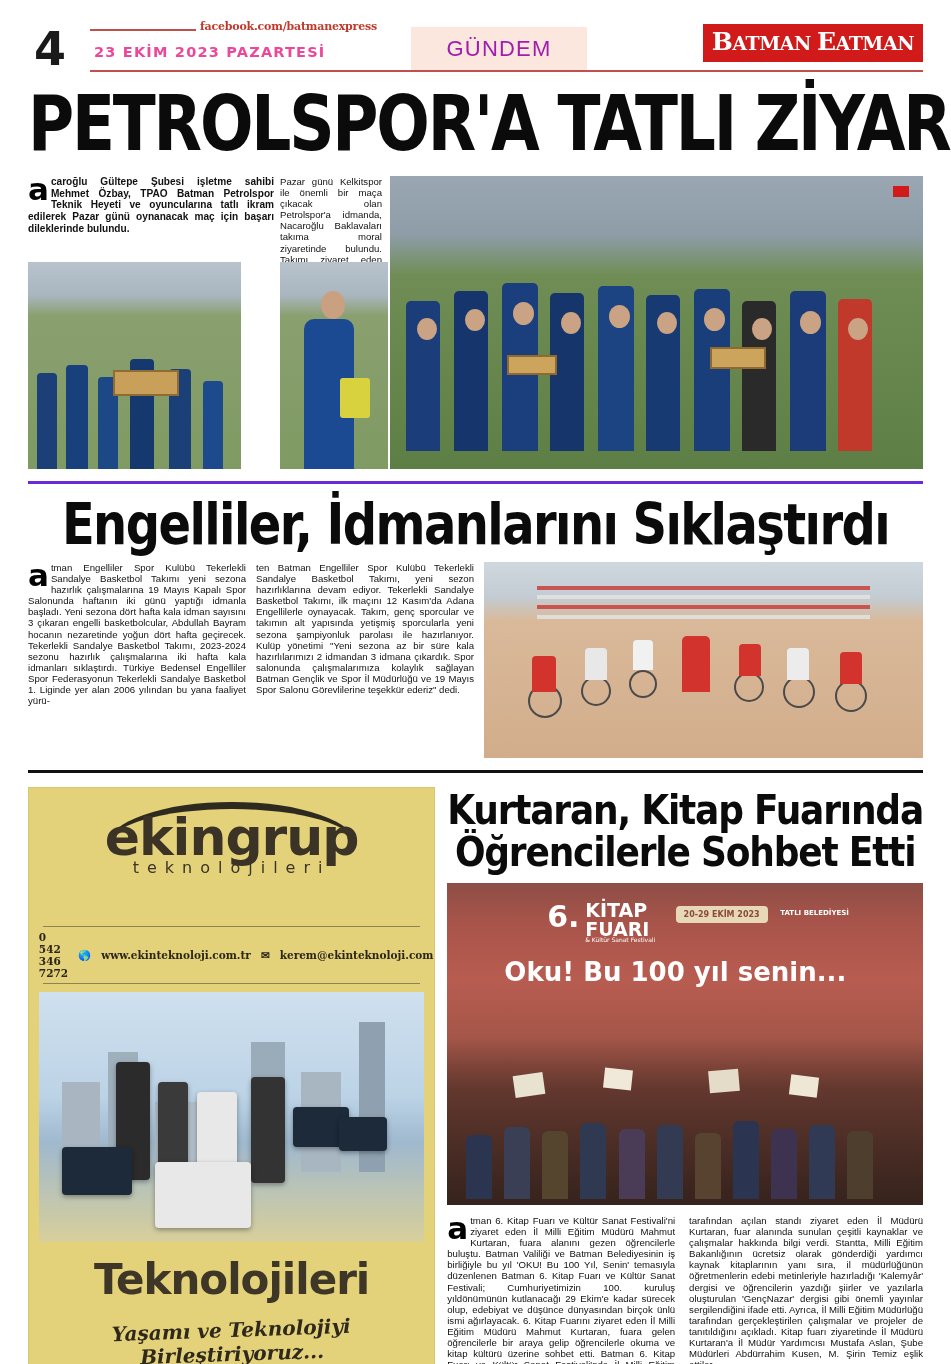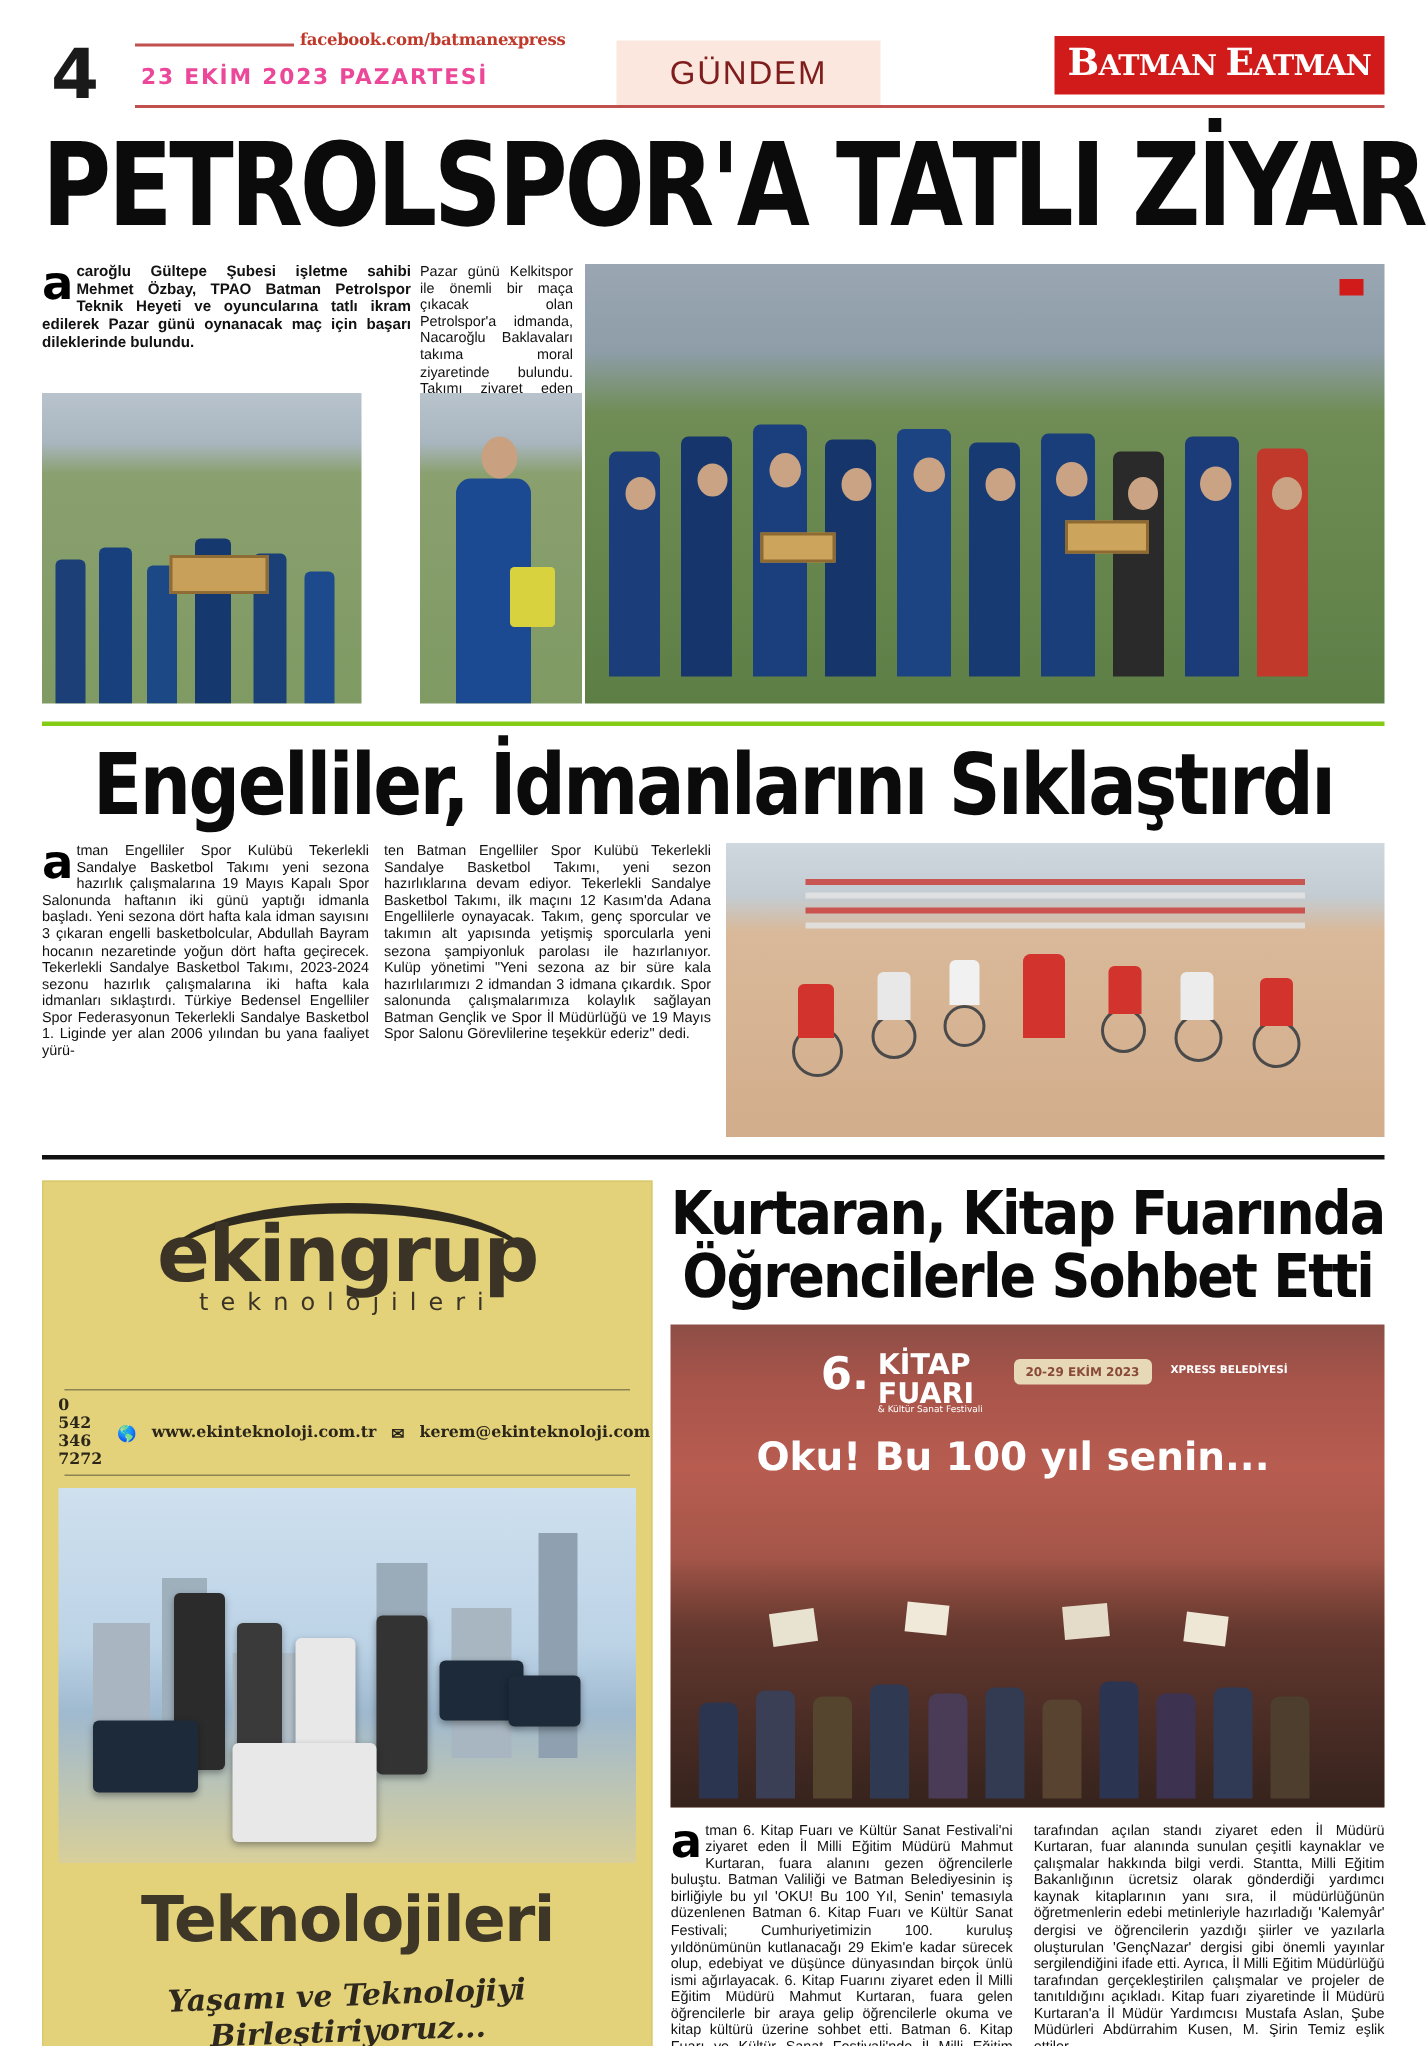--- a/index.html
+++ b/index.html
@@ -39,21 +39,21 @@
   .rule-bottom {
     position: absolute; left: 62px; top: 48px; right: 0;
     border-top: 2px solid #c0504d;
   }
   .section-tag {
     position: absolute; left: 383px; top: 5px;
     width: 176px; height: 43px;
     background: #fbe7dd;
     display: flex; align-items: center; justify-content: center;
     font-family: "Liberation Sans", sans-serif;
-    font-size: 22px; font-weight: 400; color: #7f1d1d;
+    font-size: 22px; font-weight: 400; color: #a21caf;
     letter-spacing: 1.2px;
   }
   .brand {
     position: absolute; right: 0; top: 2px;
     background: #d11a1a; color: #fff;
     padding: 5px 9px 6px 9px;
     font-family: "DejaVu Serif", serif;
     font-weight: 700; font-size: 25px; line-height: 26px;
     letter-spacing: -0.5px; white-space: nowrap;
   }
@@ -115,21 +115,21 @@
   .ph-gym .chair { position:absolute; border-radius:50%; border:2px solid #4a4a4a; }
   .ph-gym .player{ position:absolute; background:#d2332c; border-radius:4px 4px 0 0; }
   .ph-fair {
     background: linear-gradient(180deg,#8d4e46 0%, #a8544a 12%, #b85c50 30%, #9c5346 56%, #6f4a40 100%);
   }
 
   .a1-photo-left { position:absolute; left:0; top:86px; width:213px; height:207px; }
   .a1-photo-mid  { position:absolute; left:6px; top:86px; width:108px; height:207px; }
   .a1-photo-right{ position:absolute; left:8px; top:0; right:0; height:293px; }
 
-  .art2 { border-top:3px solid #84cc16; border-bottom:3px solid #111; margin-top:12px; padding: 10px 0 12px 0; }
+  .art2 { border-top:3px solid #6d28d9; border-bottom:3px solid #111; margin-top:12px; padding: 10px 0 12px 0; }
   .hl-2 {
     font-family: "DejaVu Sans", sans-serif;
     font-weight: 700; font-size: 48px; line-height:50px;
     letter-spacing: -1.6px; color:#0b0b0b; text-align:center;
     transform: scaleY(1.18); transform-origin: center top;
     white-space: nowrap; height: 54px;
   }
   .art2-cols { display:flex; margin-top: 14px; height: 196px; }
   .a2-c1 { width: 228px; padding-right: 10px; }
   .a2-c2 { width: 228px; padding-right: 10px; }
@@ -352,21 +352,21 @@
     <div class="col-right">
       <div class="hl-3">Kurtaran, Kitap Fuarında</div>
       <div class="hl-3">Öğrencilerle Sohbet Etti</div>
 
       <div class="a3-photo photo ph-fair">
         <div class="banner-txt" style="left:21%;top:5%;font-size:30px;">6.</div>
         <div class="banner-txt" style="left:29%;top:5%;font-size:19px;">KİTAP</div>
         <div class="banner-txt" style="left:29%;top:11%;font-size:19px;">FUARI</div>
         <div class="banner-txt" style="left:29%;top:16.5%;font-size:6px;font-weight:400;">&amp; Kültür Sanat Festivali</div>
         <div class="banner-txt" style="left:48%;top:7%;font-size:8px;background:#e7d8b8;color:#8a4a3a;padding:4px 8px;border-radius:4px;"><span>20-29 EKİM 2023</span></div>
-        <div class="banner-txt" style="left:70%;top:8%;font-size:7px;">XPRESS BELEDİYESİ</div>
+        <div class="banner-txt" style="left:70%;top:8%;font-size:7px;">TATLI BELEDİYESİ</div>
         <div class="banner-txt" style="left:12%;top:23%;font-size:26px;">Oku! Bu 100 yıl senin...</div>
         <div style="position:absolute;left:0;right:0;bottom:0;height:52%;background:linear-gradient(180deg,rgba(0,0,0,0) 0%, rgba(60,35,28,.55) 30%, rgba(40,25,20,.8) 100%);"></div>
         <div style="position:absolute;left:4%;bottom:2%;width:26px;height:64px;background:#2c3550;border-radius:6px 6px 0 0;"></div>
         <div style="position:absolute;left:12%;bottom:2%;width:26px;height:72px;background:#3a3f55;border-radius:6px 6px 0 0;"></div>
         <div style="position:absolute;left:20%;bottom:2%;width:26px;height:68px;background:#55452f;border-radius:6px 6px 0 0;"></div>
         <div style="position:absolute;left:28%;bottom:2%;width:26px;height:76px;background:#2f3a52;border-radius:6px 6px 0 0;"></div>
         <div style="position:absolute;left:36%;bottom:2%;width:26px;height:70px;background:#4a3c56;border-radius:6px 6px 0 0;"></div>
         <div style="position:absolute;left:44%;bottom:2%;width:26px;height:74px;background:#333b52;border-radius:6px 6px 0 0;"></div>
         <div style="position:absolute;left:52%;bottom:2%;width:26px;height:66px;background:#57432f;border-radius:6px 6px 0 0;"></div>
         <div style="position:absolute;left:60%;bottom:2%;width:26px;height:78px;background:#2b3450;border-radius:6px 6px 0 0;"></div>

